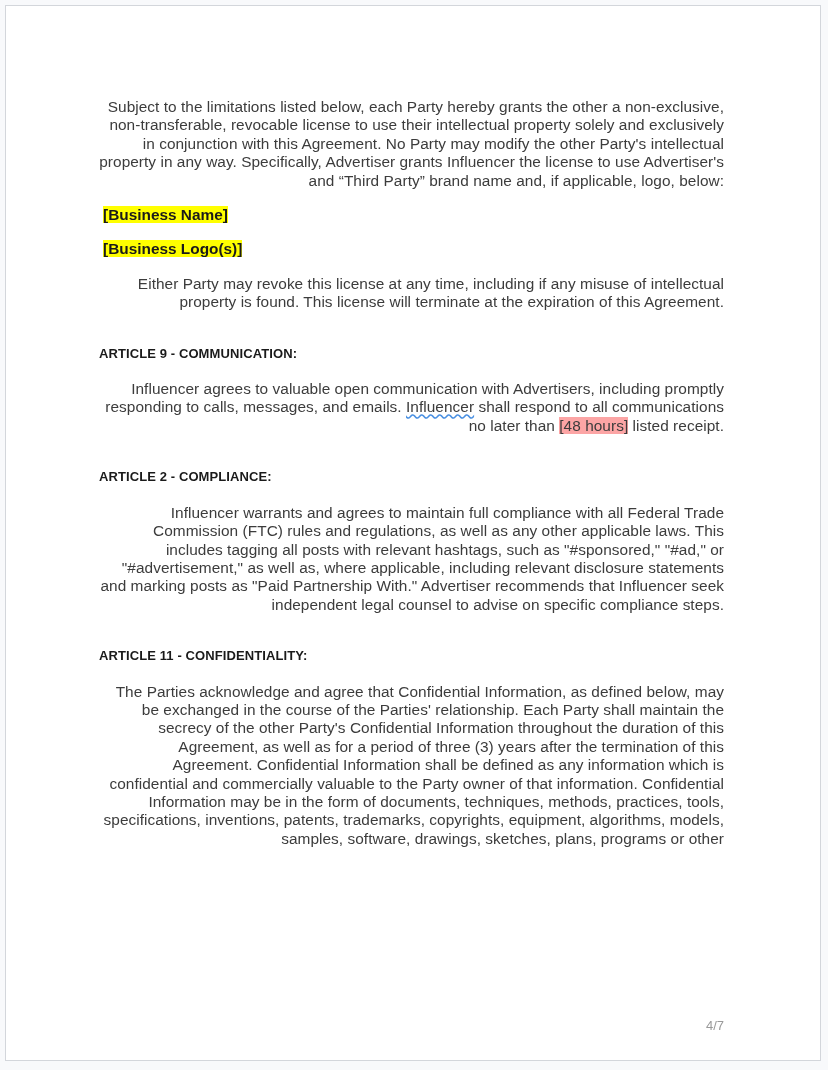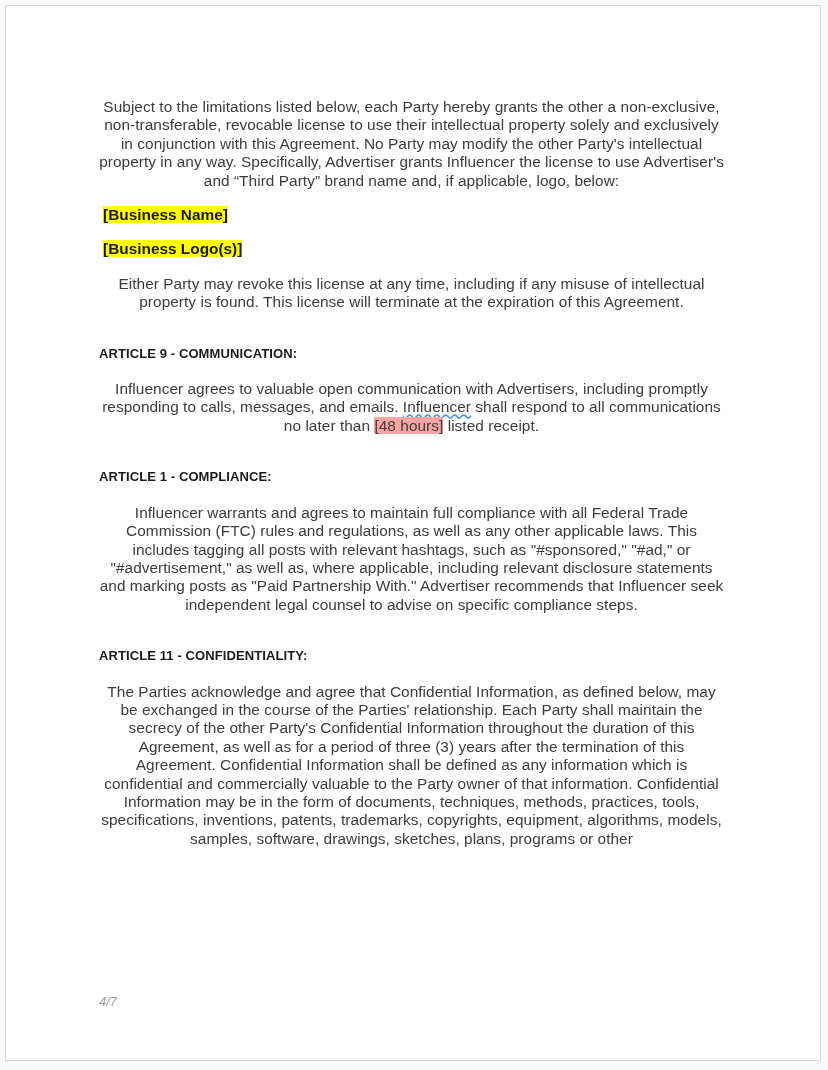--- a/index.html
+++ b/index.html
@@ -29,21 +29,21 @@
     left: 93px;
     top: 92px;
     width: 625px;
   }
   p.body-par {
     margin: 0 0 16px 0;
     font-size: 15.4px;
     line-height: 18.4px;
     color: #3c3c3c;
     letter-spacing: 0.05px;
-    text-align: center;
+    text-align: right;
   }
   p.placeholder-par {
     margin: 0 0 16px 4px;
     font-size: 15.4px;
     line-height: 18.4px;
     color: #1a1a1a;
     font-weight: bold;
   }
   .hl {
     background-color: #ffff00;
@@ -65,25 +65,24 @@
     height: 17px;
   }
   .spellcheck {
     text-decoration: underline wavy #4a90e2;
     text-decoration-skip-ink: none;
     text-underline-offset: 1px;
   }
   .footer {
     position: absolute;
     left: 93px;
-    top: 988px;
+    top: 1012px;
     width: 625px;
-    text-align: left;
+    text-align: right;
     font-size: 13px;
-    font-style: italic;
     color: #9a9a9a;
   }
 </style>
 </head>
 <body>
 
 <div class="page">
 
   <div class="content">
 
@@ -97,21 +96,21 @@
 
 
     <div class="spacer-before-heading"></div>
 
     <h2 class="article-heading">ARTICLE 9 - COMMUNICATION:</h2>
 
     <p class="body-par"><span>Influencer agrees to valuable open communication with Advertisers, including promptly responding to calls, messages, and emails. </span><span class="spellcheck">Influencer</span><span> shall respond to all communications no later than </span><span class="hl-inline">[48 hours]</span><span> listed receipt.</span></p>
 
     <div class="spacer-before-heading"></div>
 
-    <h2 class="article-heading">ARTICLE 1 - COMPLIANCE:</h2>
+    <h2 class="article-heading">ARTICLE 2 - COMPLIANCE:</h2>
 
     <p class="body-par">Influencer warrants and agrees to maintain full compliance with all Federal Trade Commission (FTC) rules and regulations, as well as any other applicable laws. This includes tagging all posts with relevant hashtags, such as "#sponsored," "#ad," or "#advertisement," as well as, where applicable, including relevant disclosure statements and marking posts as "Paid Partnership With." Advertiser recommends that Influencer seek independent legal counsel to advise on specific compliance steps.</p>
 
     <div class="spacer-before-heading"></div>
 
     <h2 class="article-heading">ARTICLE 11 - CONFIDENTIALITY:</h2>
 
     <p class="body-par">The Parties acknowledge and agree that Confidential Information, as defined below, may be exchanged in the course of the Parties' relationship. Each Party shall maintain the secrecy of the other Party's Confidential Information throughout the duration of this Agreement, as well as for a period of three (3) years after the termination of this Agreement. Confidential Information shall be defined as any information which is confidential and commercially valuable to the Party owner of that information. Confidential Information may be in the form of documents, techniques, methods, practices, tools, specifications, inventions, patents, trademarks, copyrights, equipment, algorithms, models, samples, software, drawings, sketches, plans, programs or other</p>
 
   </div>

